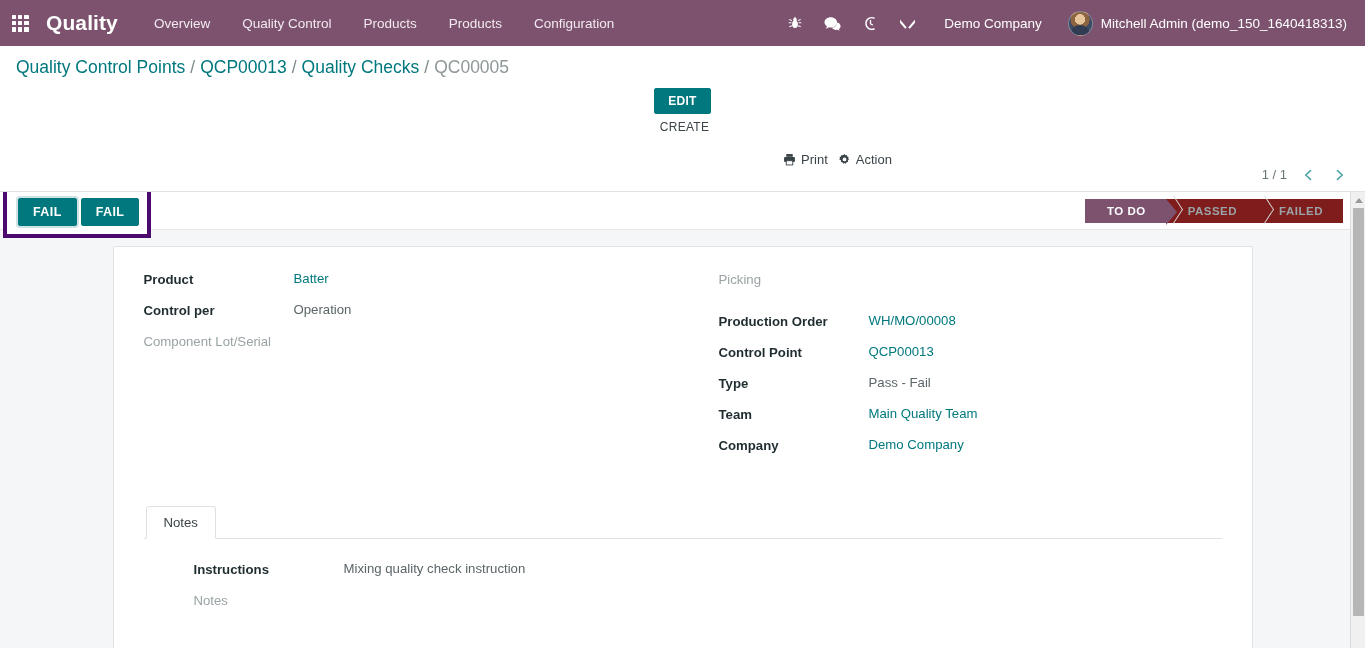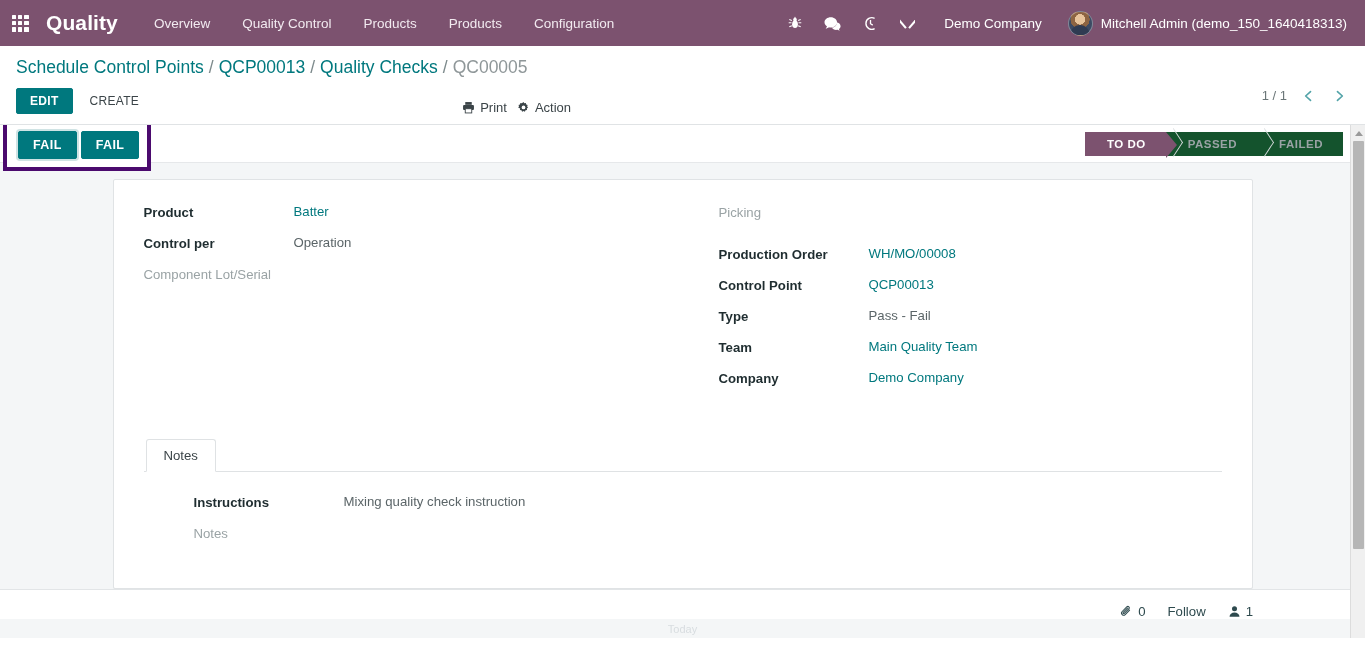--- a/index.html
+++ b/index.html
@@ -68,22 +68,22 @@
   .control-panel { background: #ffffff; padding: 0 16px; }
   .breadcrumb {
     padding-top: 11px;
     font-size: 17.5px; color: #00787e; white-space: nowrap;
   }
   .breadcrumb .crumb { cursor: pointer; }
   .breadcrumb .sep { color: #7d8a8c; margin: 0 5px; }
   .breadcrumb .active { color: #8f9799; }
 
   .cp-row {
-    display: flex; align-items: flex-start;
-    margin-top: 10px; padding-bottom: 9px; position: relative;
+    display: flex; align-items: center;
+    margin-top: 10px; padding-bottom: 9px; position: relative; flex-direction: column;
   }
   .btn-edit {
     background: #00787e; color: #fff; border: 1px solid #00787e;
     font-size: 12px; font-weight: bold; letter-spacing: .3px;
     padding: 5px 13px; border-radius: 2px; cursor: pointer;
   }
   .btn-create {
     background: transparent; border: 1px solid transparent; color: #3b4448;
     font-size: 12px; font-weight: normal; letter-spacing: .3px;
     padding: 5px 12px; border-radius: 2px; cursor: pointer; margin-left: 4px;
@@ -127,21 +127,21 @@
     border: 1px solid #00787e;
     font-size: 12.5px; font-weight: bold; letter-spacing: .4px;
     padding: 6px 14px; border-radius: 2px; cursor: pointer;
   }
   .btn-pass { box-shadow: 0 0 0 2px #cfe3e4; margin-right: 4px; }
 
   .statusbar { margin-left: auto; display: flex; align-items: center; height: 100%; padding-right: 22px; }
   .st {
     position: relative; font-size: 11.5px; font-weight: bold;
     letter-spacing: .5px; color: #9aa3a5; padding: 6px 20px 6px 22px;
-    cursor: pointer; background: #14532d;
+    cursor: pointer; background: #7f1d1d;
   }
   .st.done { color: #ffffff; background: #7c526f; }
   .st.done::after {
     content: ""; position: absolute; right: -11px; top: 0;
     border-top: 13px solid transparent; border-bottom: 13px solid transparent;
     border-left: 11px solid #7c526f; z-index: 2;
   }
   .st.arrow::before {
     content: ""; position: absolute; left: -1px; top: 2.5px;
     width: 16px; height: 16px;
@@ -282,21 +282,21 @@
     <div class="company-name">Demo Company</div>
     <div class="user-menu">
       <div class="avatar"></div>
       <span class="user-name">Mitchell Admin (demo_150_1640418313)</span>
     </div>
   </div>
 </div>
 
 <div class="control-panel">
   <div class="breadcrumb">
-    <span class="crumb">Schedule Control Points</span><span class="sep">/</span><span class="crumb">QCP00013</span><span class="sep">/</span><span class="crumb">Quality Checks</span><span class="sep">/</span><span class="active">QC00005</span>
+    <span class="crumb">Quality Control Points</span><span class="sep">/</span><span class="crumb">QCP00013</span><span class="sep">/</span><span class="crumb">Quality Checks</span><span class="sep">/</span><span class="active">QC00005</span>
   </div>
 
   <div class="cp-row">
     <button class="btn-edit">EDIT</button>
     <button class="btn-create">CREATE</button>
 
     <div class="cp-mid">
       <div class="cp-link">
         <span>
           <svg width="13" height="13" viewBox="0 0 16 16" fill="#3b4448" aria-hidden="true">

